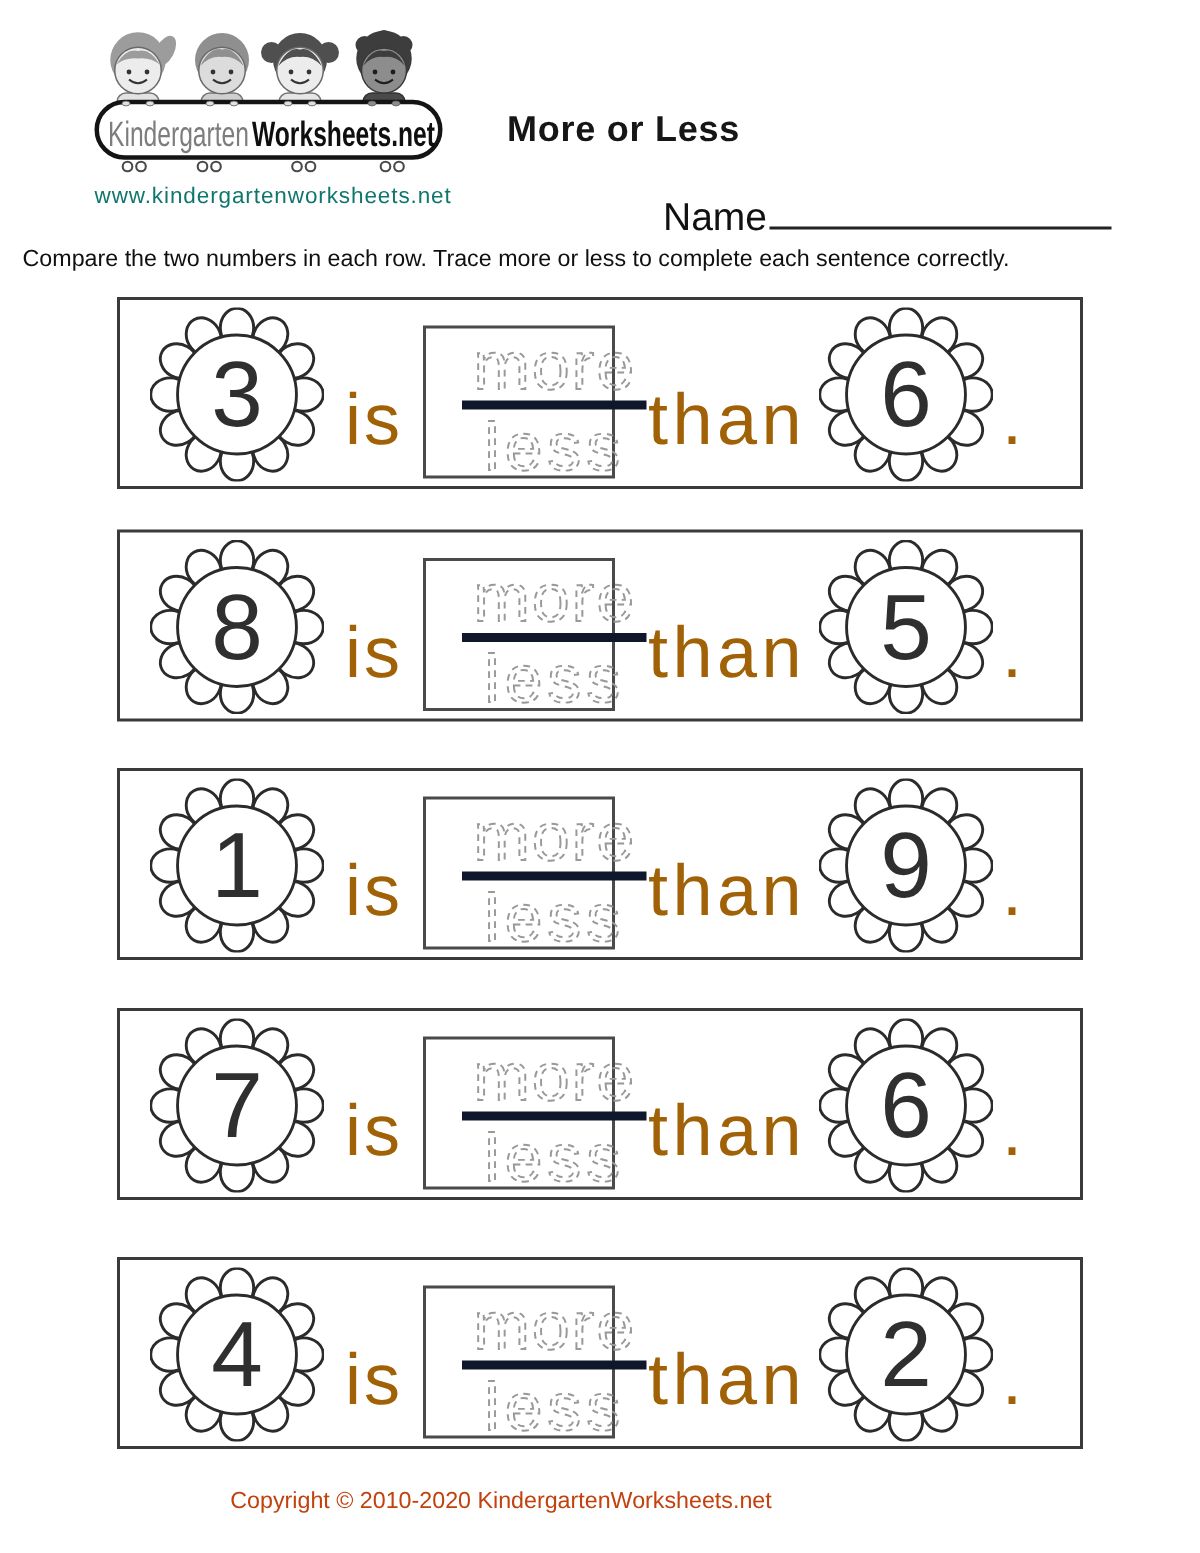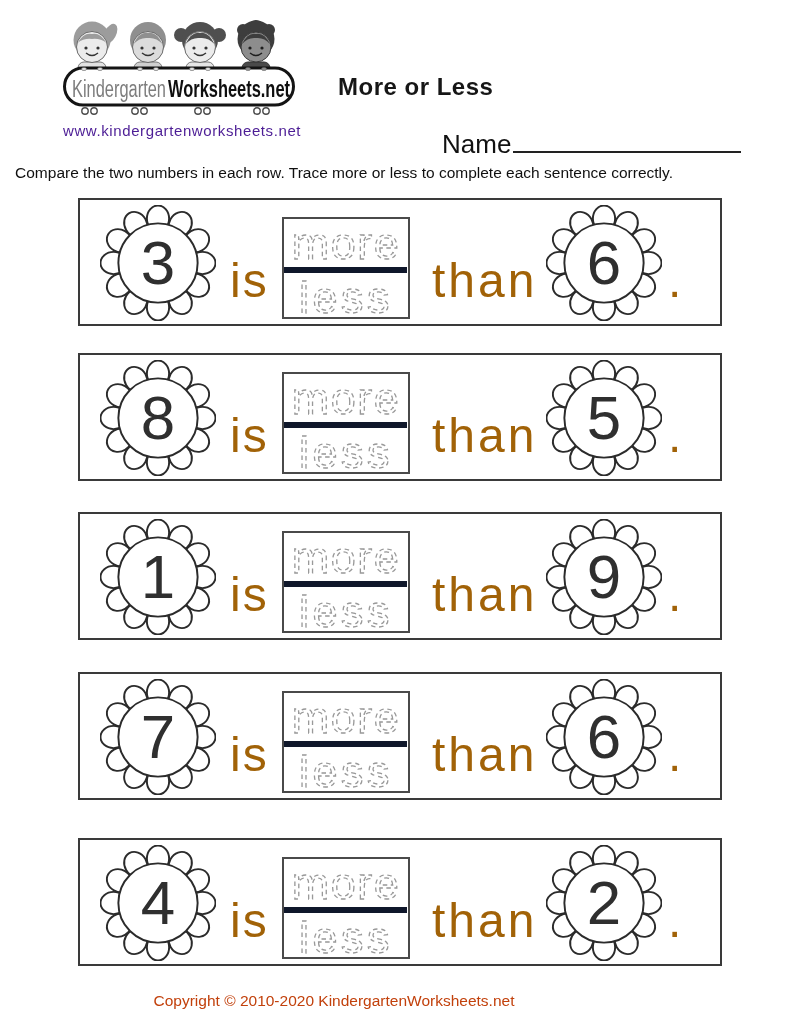--- a/index.html
+++ b/index.html
@@ -10,21 +10,21 @@
     position: relative;
     overflow: hidden;
     color: #2f2f2f;
   }
   .page { position: absolute; inset: 0; width: 800px; height: 1035px; }
 
   
   .logo-svg { position: absolute; left: 60px; top: 16px; width: 240px; height: 106px; }
   .website-url {
     position: absolute; left: 63px; top: 122px;
-    font-size: 15px; color: #4c1d95; letter-spacing: 0.6px;
+    font-size: 15px; color: #0f766e; letter-spacing: 0.6px;
   }
   .title {
     position: absolute; left: 336px; top: 28px;
     font-size: 34px; line-height: 36px; color: #121212; letter-spacing: -0.5px;
   }
   .subtitle {
     position: absolute; left: 338px; top: 74px;
     font-size: 24px; line-height: 26px; font-weight: bold; color: #161616; letter-spacing: 0.5px;
   }
   .name-block { position: absolute; left: 442px; top: 127px; font-size: 26px; line-height: 28px; color: #111; }
@@ -53,21 +53,21 @@
     position: absolute; top: 57px; font-size: 48px; line-height: 48px;
     color: #a16207; letter-spacing: 2px; white-space: nowrap;
   }
   .word-is     { left: 150px; }
   .word-than   { left: 352px; letter-spacing: 3px; }
   .word-period { left: 588px; }
   .trace-box {
     position: absolute; left: 202px; top: 17px; width: 128px; height: 102px;
     border: 2px solid #4a4a4a; box-sizing: border-box; background: #fff;
   }
-  .trace-half { width: 123px; height: 48px; }
+  .trace-half { width: 123px; height: 48px; margin-left: 24px; }
   .trace-less { border-top: 6px solid #0f172a; }
   .trace-half svg { display: block; }
   .trace-text {
     font-family: "Liberation Sans", sans-serif;
     font-size: 45px; fill: none; stroke: #999999;
     stroke-width: 1.3; stroke-dasharray: 4.5 3.5;
   }
 
   
   .footer-line { position: absolute; left: 0; width: 668px; text-align: center; color: #c2410c; }

